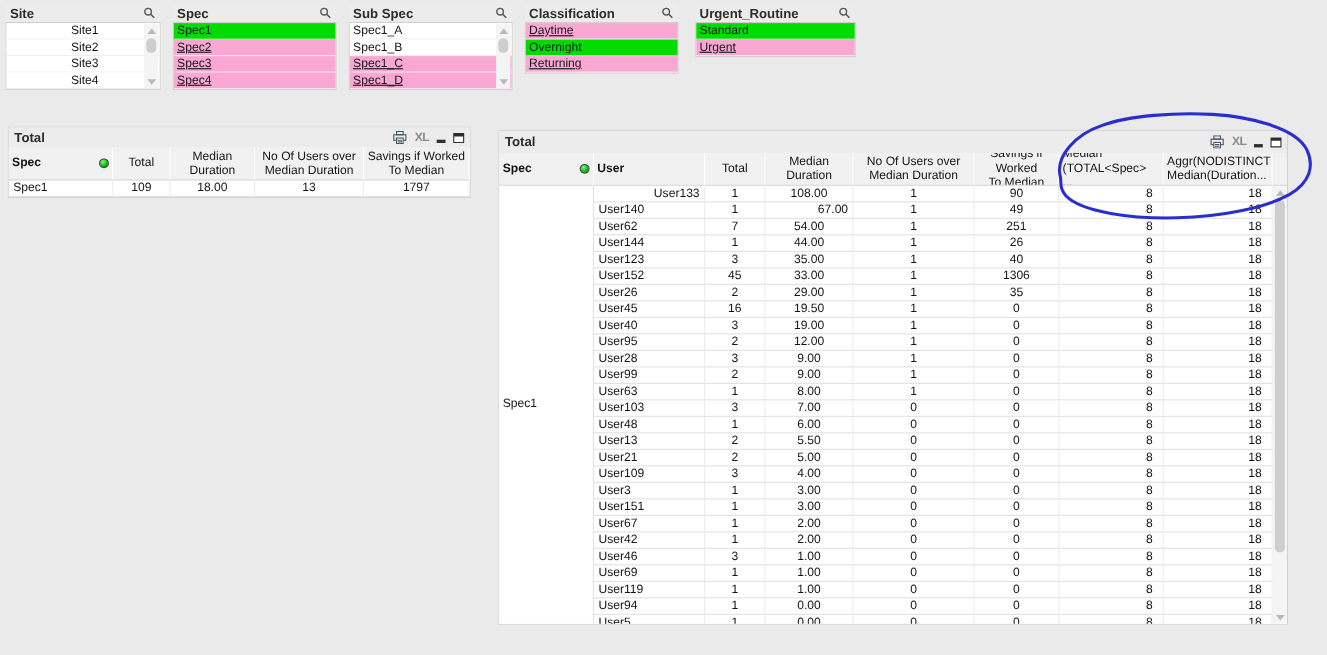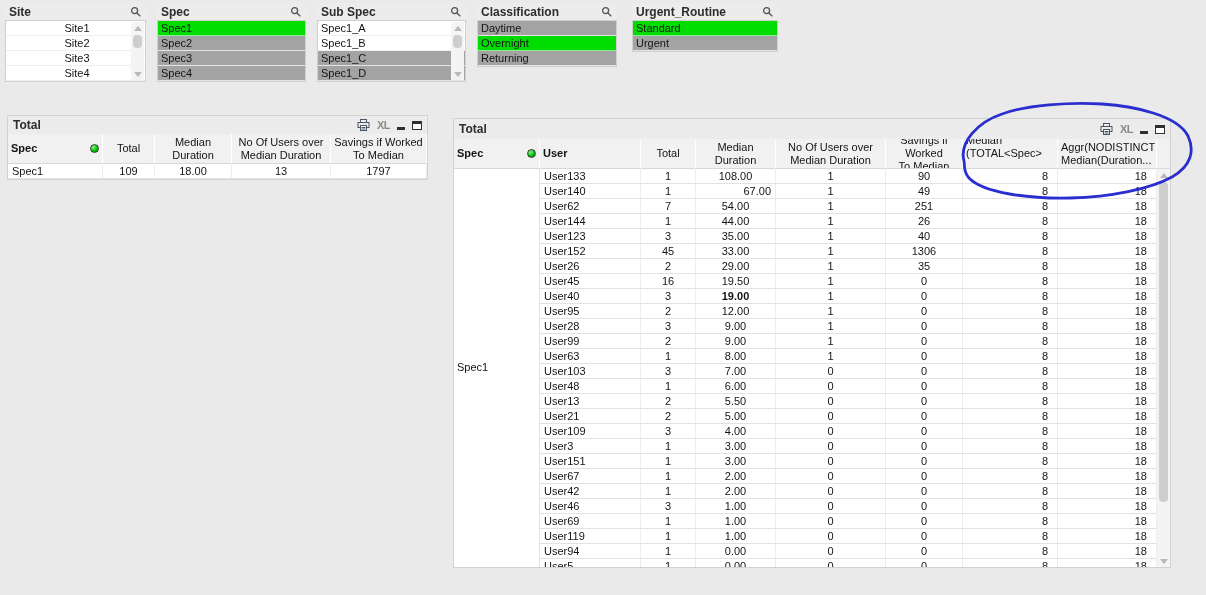--- a/index.html
+++ b/index.html
@@ -15,21 +15,21 @@
   .lb { position:absolute; }
   .lb-cap {
     height:17px; display:flex; align-items:center; justify-content:space-between;
     padding:0 4px 0 4px; background:#ececec;
     font-size:12px; font-weight:bold; color:#2d2d2d;
   }
   .lb-items { position:relative; background:#fff; border:1px solid #cfcfcf; }
   .lb-item { height:15px; line-height:15px; padding-left:3px; overflow:hidden; white-space:nowrap; }
   .lb-item.possible { background:#ffffff; box-shadow: inset 0 -1px 0 #efefef; }
   .lb-item.selected { background:#00dc00; box-shadow: inset 0 -1px 0 rgba(255,255,255,.55); }
-  .lb-item.excluded { background:#a3a3a3; box-shadow: inset 0 -1px 0 rgba(255,255,255,.7); }
+  .lb-item.excluded { background:#f9a8d4; box-shadow: inset 0 -1px 0 rgba(255,255,255,.7); text-decoration: underline; }
 
   
   .vscroll { position:absolute; top:1px; bottom:1px; right:1px; width:13px; background:#f4f4f4; }
   .sb-btn { position:absolute; left:0; width:13px; height:12px; display:flex; align-items:center; justify-content:center; }
   .sb-up { top:0; } .sb-down { bottom:0; }
   .tri-up { width:0; height:0; border-left:4px solid transparent; border-right:4px solid transparent; border-bottom:5px solid #b9b9b9; }
   .tri-down { width:0; height:0; border-left:4px solid transparent; border-right:4px solid transparent; border-top:5px solid #b9b9b9; }
   .sb-thumb { position:absolute; left:2px; width:9px; background:#cecece; border-radius:4px; }
 
   
@@ -243,21 +243,21 @@
       <div class="hcell hleft" style="width: 99px;">Aggr(NODISTINCT
 Median(Duration...</div>
       <div class="hfill"></div>
     </div>
   <div class="det-body">
     <div class="spec-merged">
       <span>Spec1</span>
     </div>
     <div class="det-rows" id="det-rows">
         <div class="rowline">
-          <div class="cell " style="width: 101px;">User133</div>
+          <div class="cell " style="width: 101px; text-align: right;">User133</div>
           <div class="cell al-c" style="width: 55px;">1</div>
           <div class="cell al-c" style="width: 80px;">108.00</div>
           <div class="cell al-c" style="width: 110px;">1</div>
           <div class="cell al-c" style="width: 77px;">90</div>
           <div class="cell al-r" style="width: 95px;">8</div>
           <div class="cell al-r" style="width: 99px;">18</div>
         </div>
         <div class="rowline">
           <div class="cell " style="width: 101px;">User140</div>
           <div class="cell al-c" style="width: 55px;">1</div>
@@ -317,21 +317,21 @@
           <div class="cell al-c" style="width: 55px;">16</div>
           <div class="cell al-c" style="width: 80px;">19.50</div>
           <div class="cell al-c" style="width: 110px;">1</div>
           <div class="cell al-c" style="width: 77px;">0</div>
           <div class="cell al-r" style="width: 95px;">8</div>
           <div class="cell al-r" style="width: 99px;">18</div>
         </div>
         <div class="rowline">
           <div class="cell " style="width: 101px;">User40</div>
           <div class="cell al-c" style="width: 55px;">3</div>
-          <div class="cell al-c" style="width: 80px; font-weight: bold;">19.00</div>
+          <div class="cell al-c" style="width: 80px;">19.00</div>
           <div class="cell al-c" style="width: 110px;">1</div>
           <div class="cell al-c" style="width: 77px;">0</div>
           <div class="cell al-r" style="width: 95px;">8</div>
           <div class="cell al-r" style="width: 99px;">18</div>
         </div>
         <div class="rowline">
           <div class="cell " style="width: 101px;">User95</div>
           <div class="cell al-c" style="width: 55px;">2</div>
           <div class="cell al-c" style="width: 80px;">12.00</div>
           <div class="cell al-c" style="width: 110px;">1</div>

